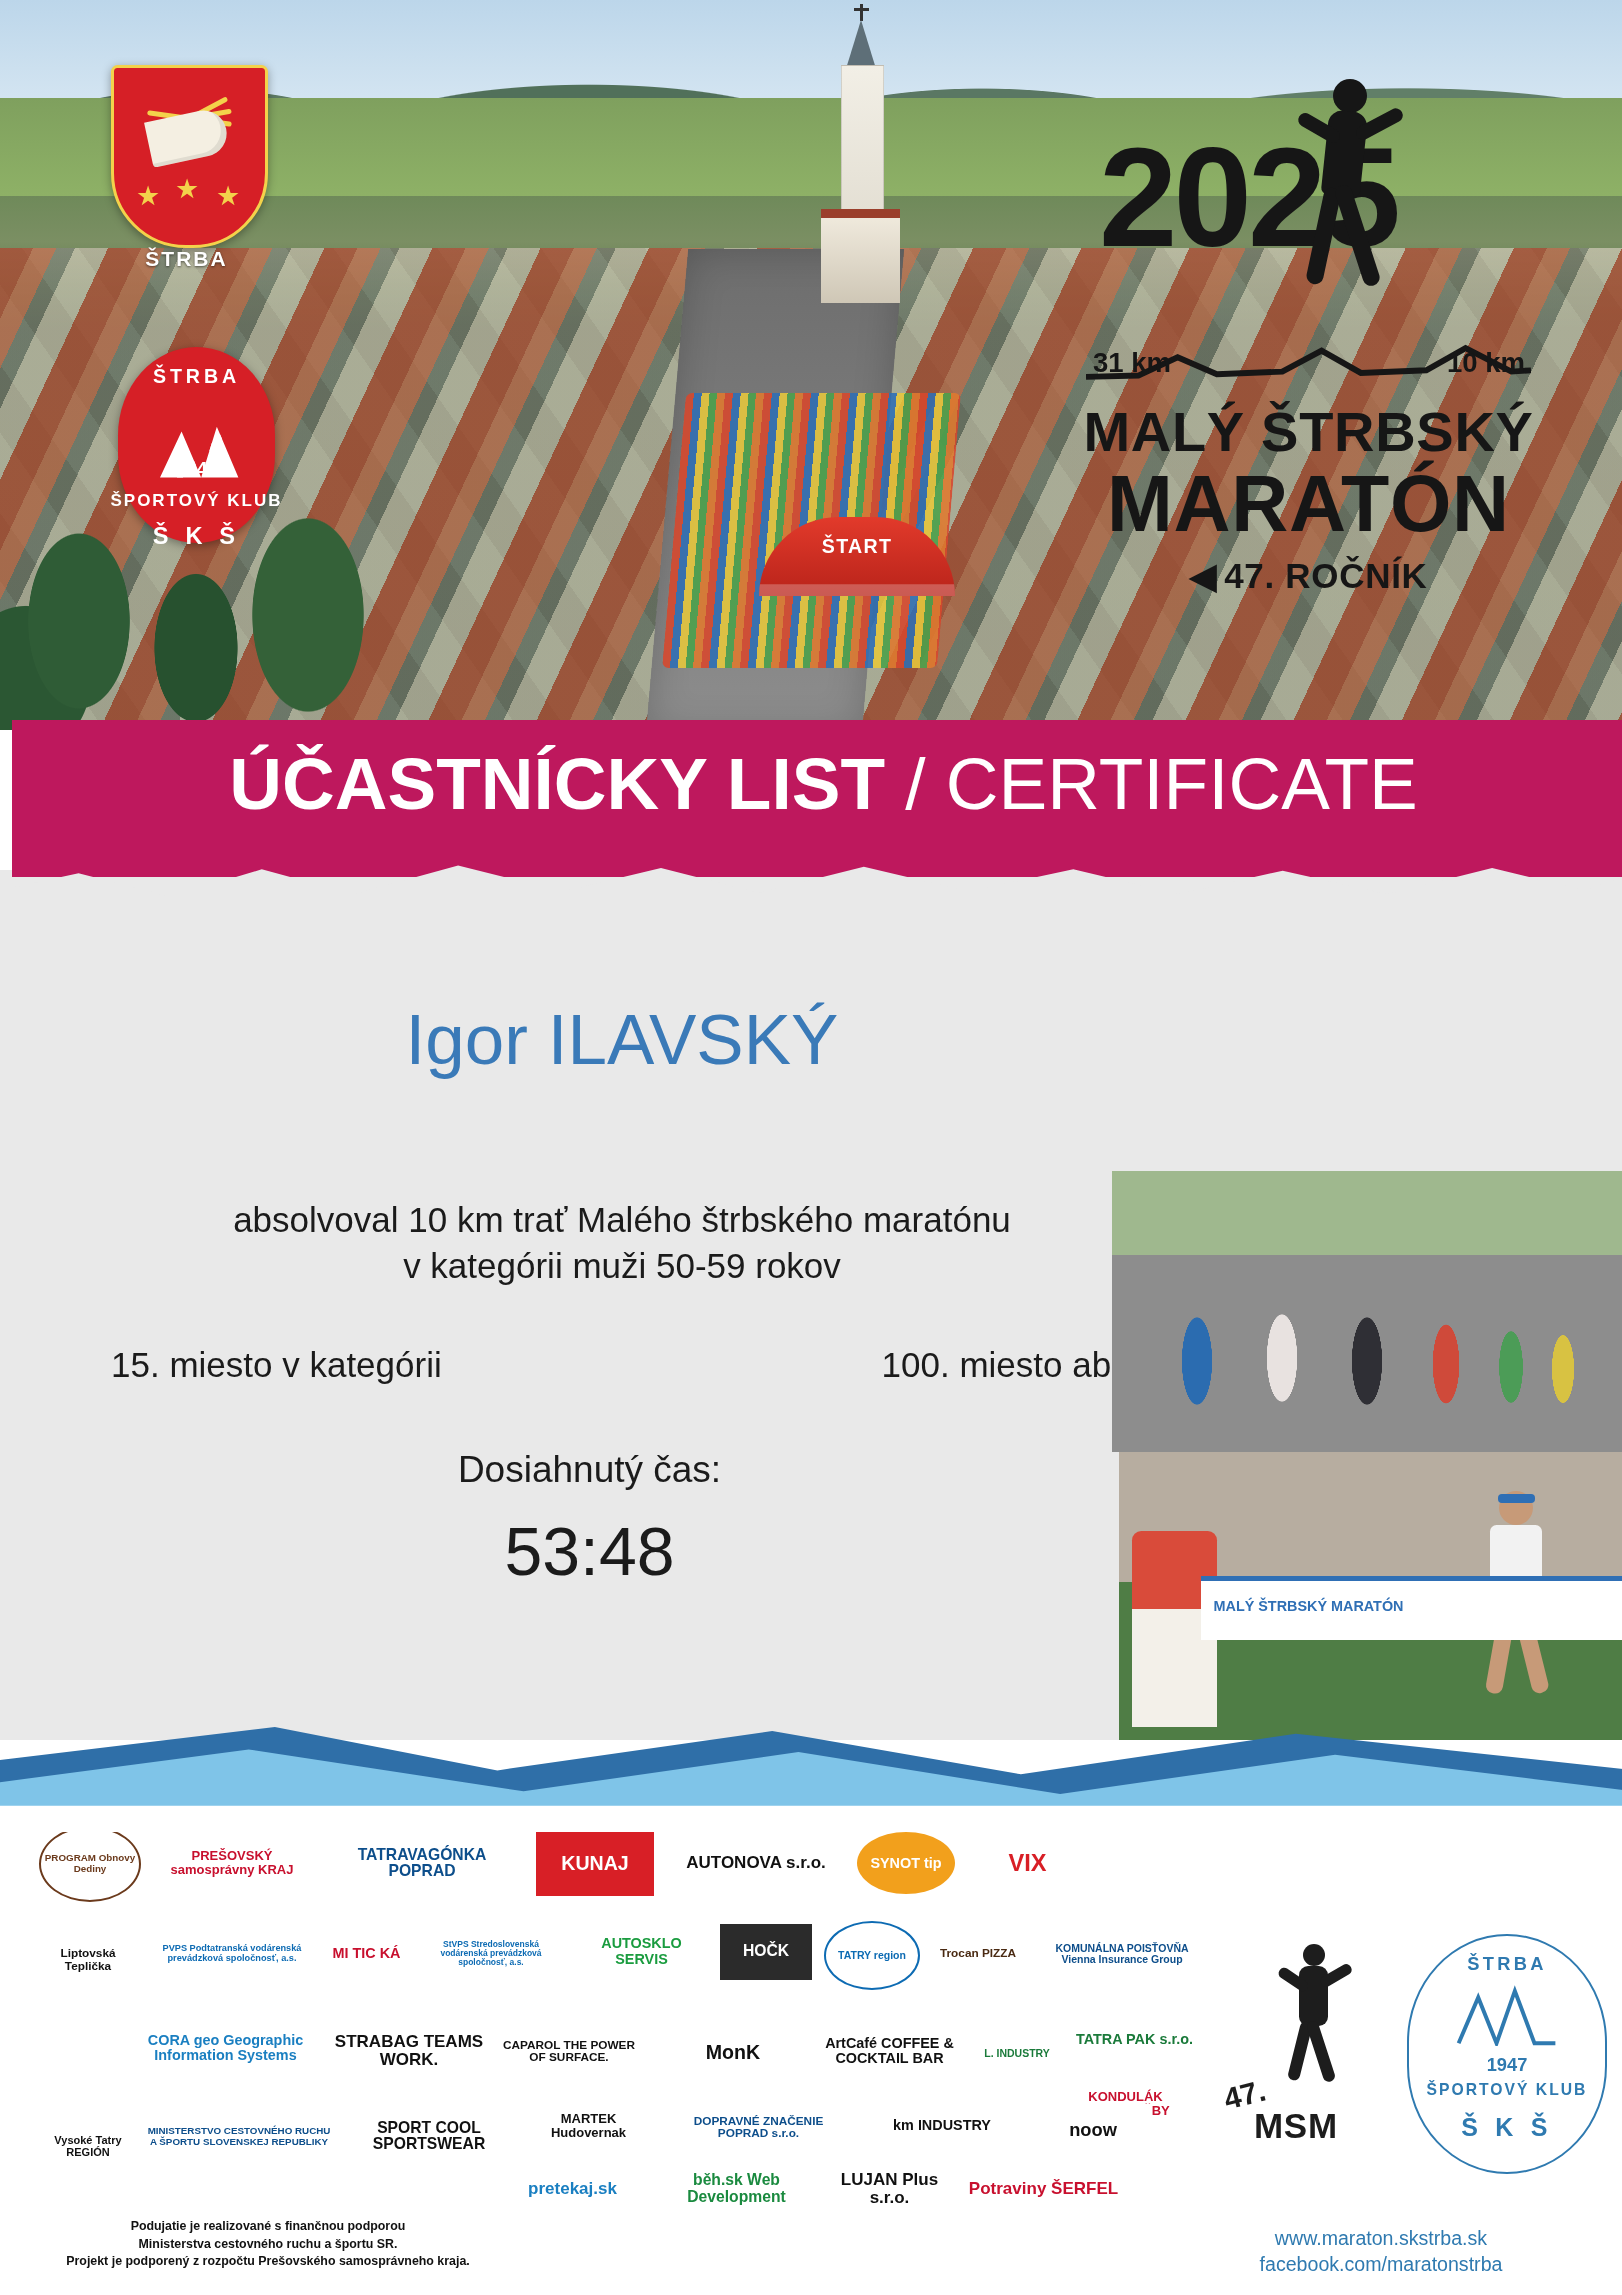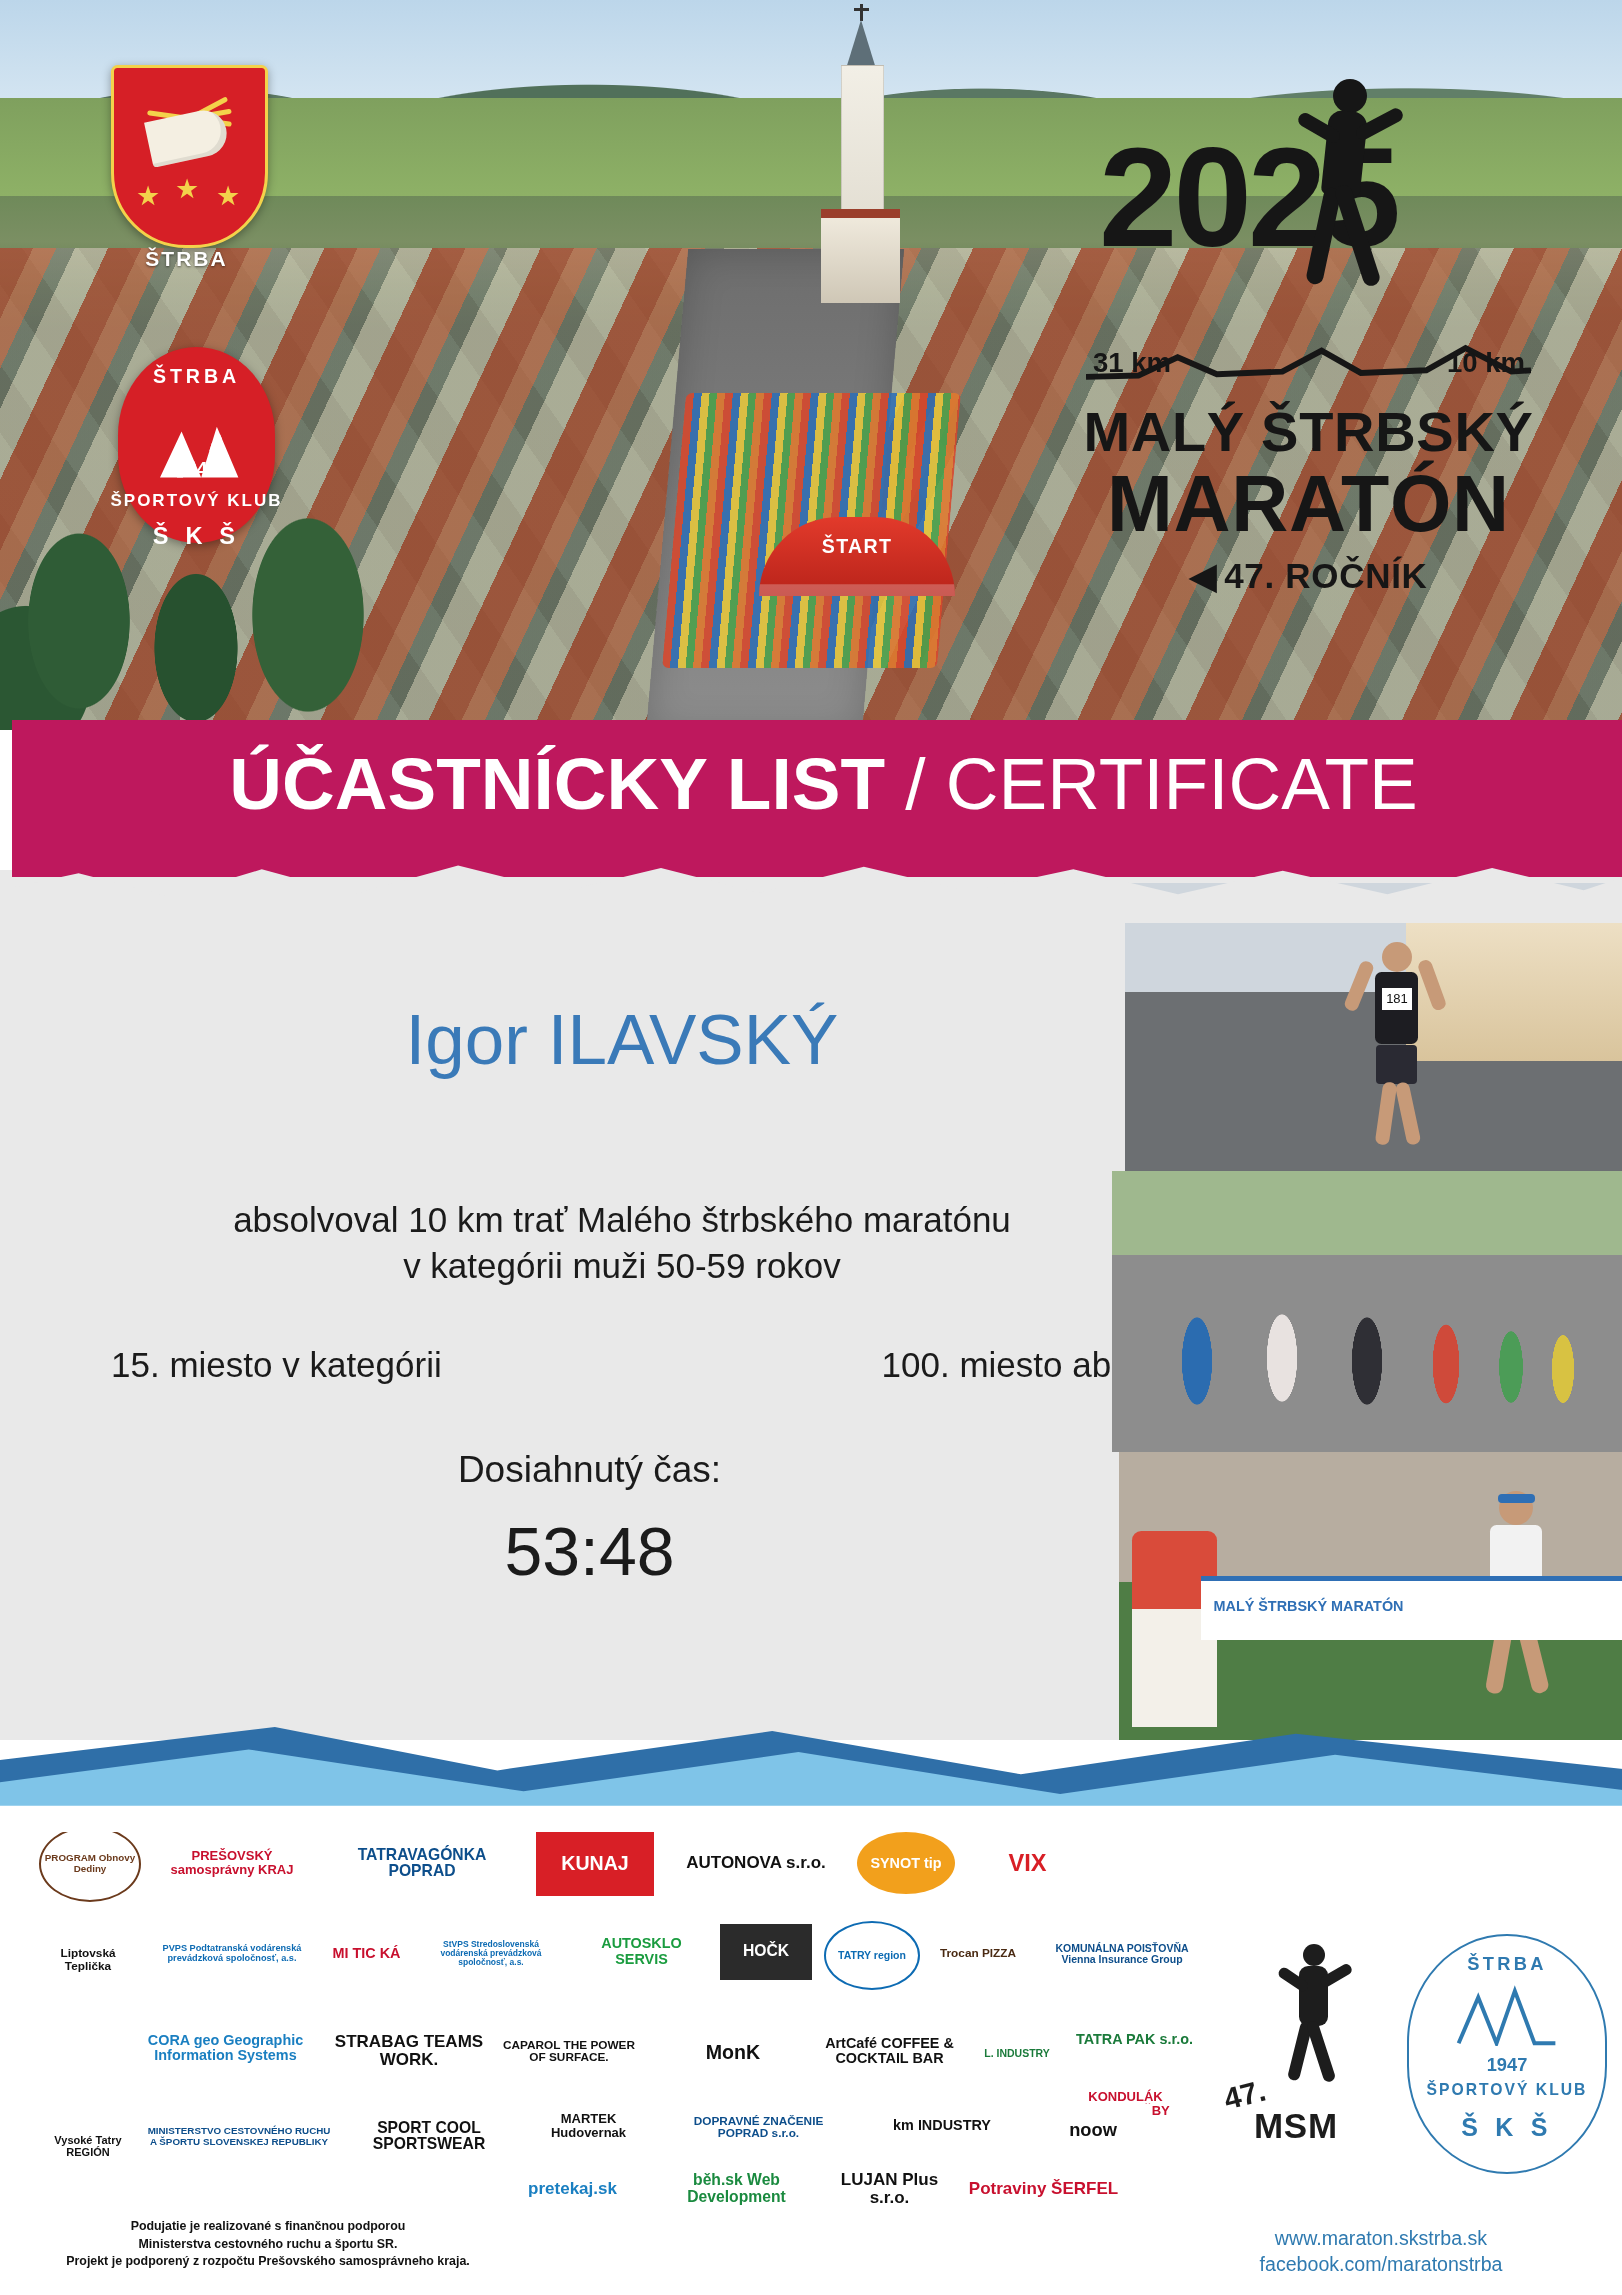--- a/index.html
+++ b/index.html
@@ -611,33 +611,20 @@
 
 <div class="cert-places">
   <span class="p1">15. miesto v kategórii</span>
   <span class="p2">100. miesto abs.</span>
 </div>
 
 <div class="cert-timelabel">Dosiahnutý čas:</div>
 <div class="cert-time">53:48</div>
 
 <div class="collage">
-  <div class="ph ph1">
-    <div class="house"></div>
-    <div class="runner-w">
-      <div class="h"></div>
-        <div class="t"></div>
-      <div class="bib">181</div>
-      <div class="sh"></div>
-        <div class="l1"></div>
-        <div class="l2"></div>
-      <div class="a1"></div>
-        <div class="a2"></div>
-    </div>
-  </div>
   <div class="ph ph2">
     <div class="grp"></div>
   </div>
   <div class="ph ph3">
     <div class="kroj"></div>
     <div class="fin">
       <div class="h"></div>
         <div class="band"></div>
         <div class="t"></div>
       <div class="l1"></div>

